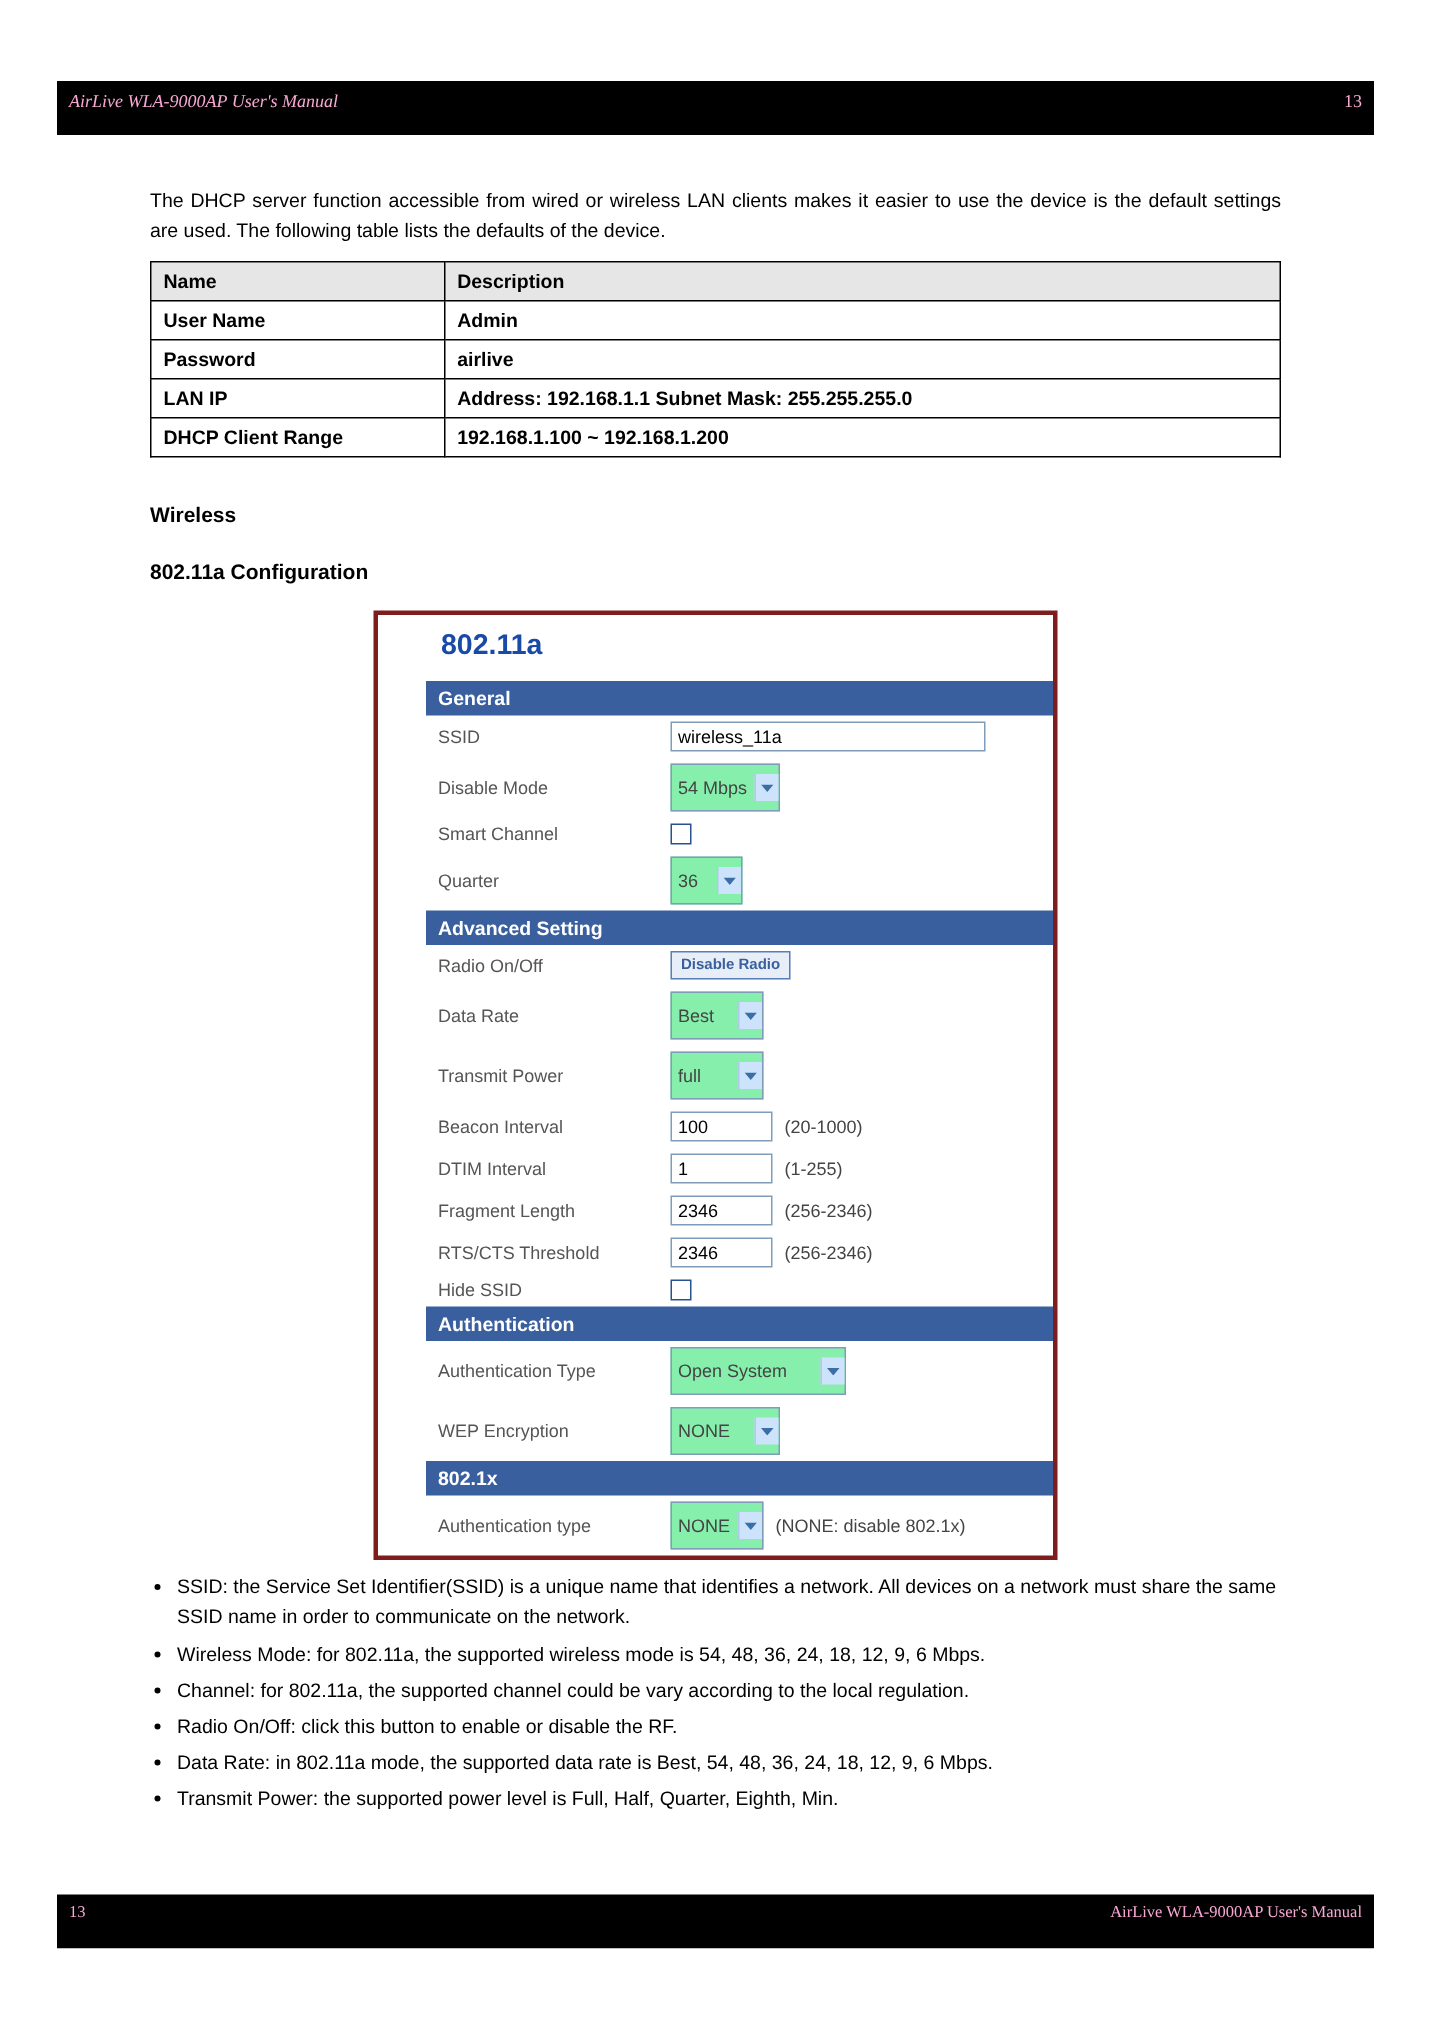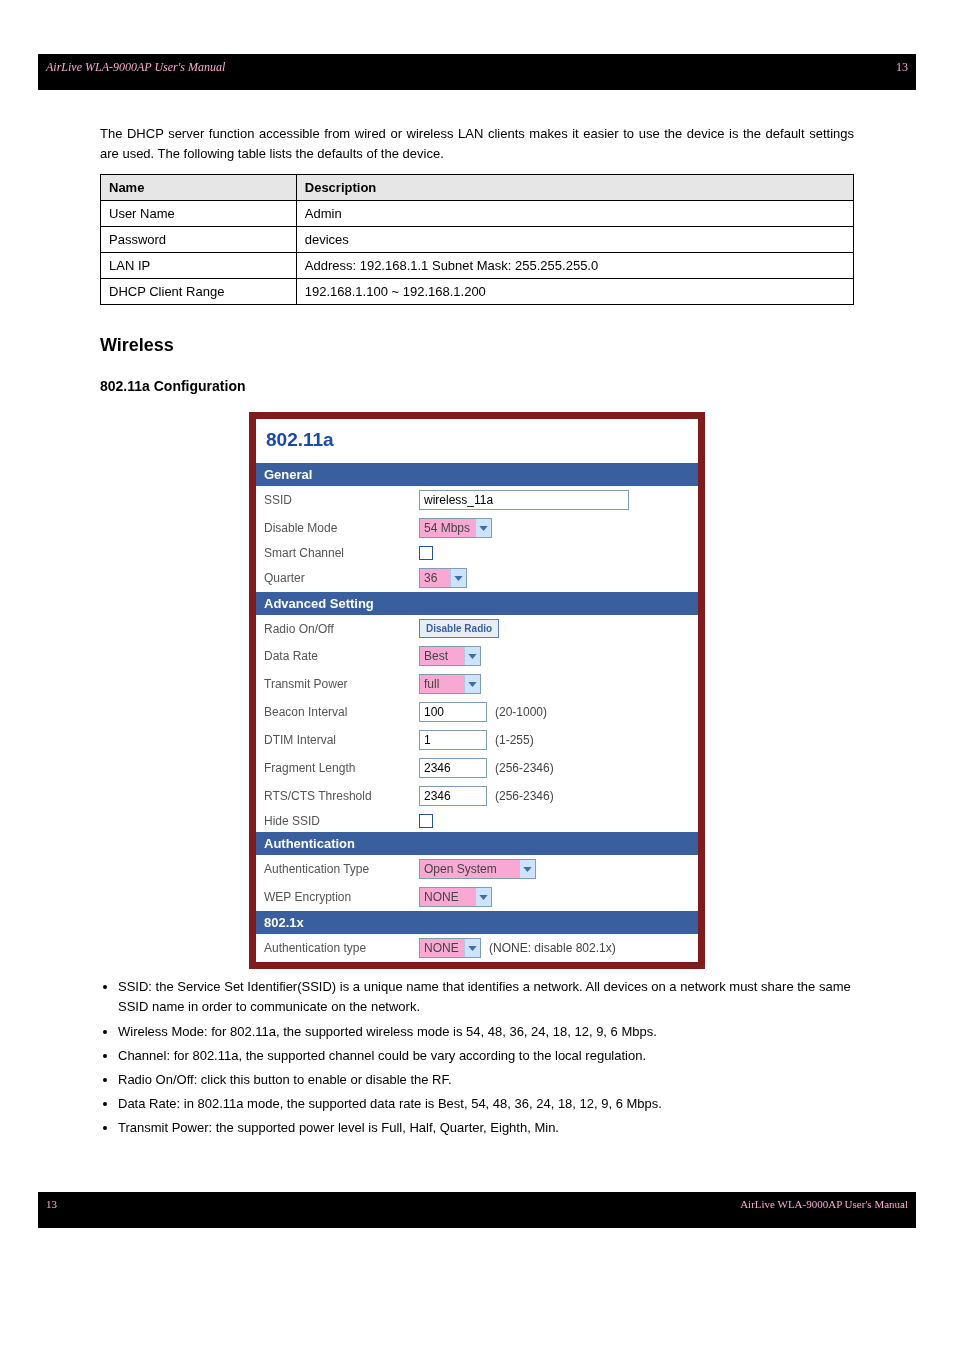--- a/index.html
+++ b/index.html
@@ -36,37 +36,39 @@
     width: 100%;
     border-collapse: collapse;
     margin-top: 6px;
     font-size: 13px;
   }
   table.info th, table.info td {
     border: 1px solid #000;
     padding: 5px 8px;
     text-align: left;
     vertical-align: top;
+    font-weight: bold;
   }
   table.info th {
     background: #e6e6e6;
     font-weight: bold;
   }
 
-  .h-wireless { font-size: 18px; font-weight: bold; margin-top: 30px; }
+  .h-wireless { font-size: 14px; font-weight: bold; margin-top: 30px; }
   .h-80211a { font-size: 14px; font-weight: bold; margin-top: 22px; }
 
   
   .config-wrap { display: flex; justify-content: center; margin: 18px 0 6px 0; }
   .config {
-    border: 7px solid #7f1d1d;
+    border: 3px solid #7f1d1d;
     width: 456px;
     font-family: Tahoma, Arial, sans-serif;
     font-size: 12px;
     background: #fff;
+    padding-left: 32px;
   }
   .config .title {
     color: #1a4aa8;
     font-size: 19px;
     font-weight: bold;
     padding: 10px 10px 12px 10px;
   }
   .section-head {
     background: #3a5f9e;
     color: #fff;
@@ -86,22 +88,22 @@
     border: 1px solid #7f9db9;
     height: 20px;
     padding: 1px 4px;
     font-size: 12px;
     font-family: Tahoma, Arial, sans-serif;
   }
   .txt.ssid { width: 210px; }
   .txt.sm { width: 68px; }
   .sel {
     border: 1px solid #7f9db9;
-    height: 20px;
-    background: #f9a8d4;
+    height: 32px;
+    background: #86efac;
     display: inline-flex;
     align-items: center;
     font-size: 12px;
     position: relative;
   }
   .sel .arrow {
     width: 16px; height: 18px;
     background: #cde3fb;
     margin-left: auto;
     display: flex; align-items: center; justify-content: center;
@@ -149,21 +151,21 @@
         <th>Description</th>
       </tr>
     </thead>
     <tbody>
       <tr>
         <td>User Name</td>
         <td>Admin</td>
       </tr>
       <tr>
         <td>Password</td>
-        <td>devices</td>
+        <td>airlive</td>
       </tr>
       <tr>
         <td>LAN IP</td>
         <td>Address: 192.168.1.1 Subnet Mask: 255.255.255.0</td>
       </tr>
       <tr>
         <td>DHCP Client Range</td>
         <td>192.168.1.100 ~ 192.168.1.200</td>
       </tr>
     </tbody>

